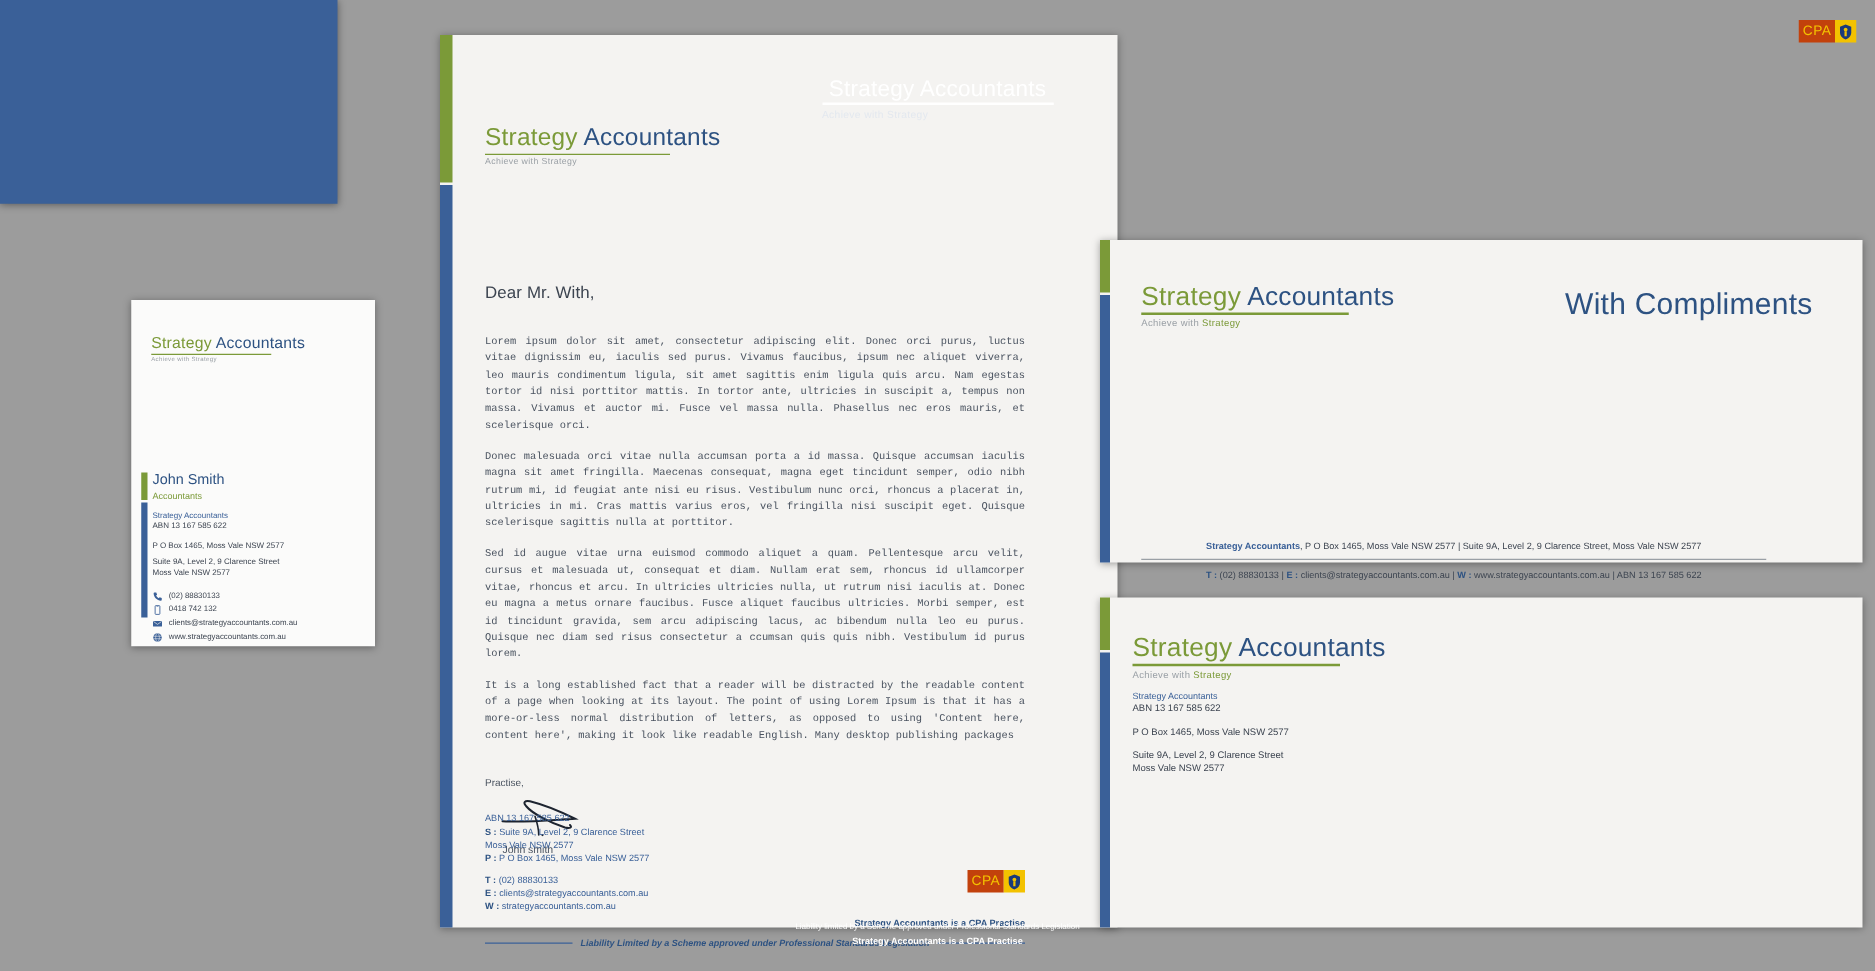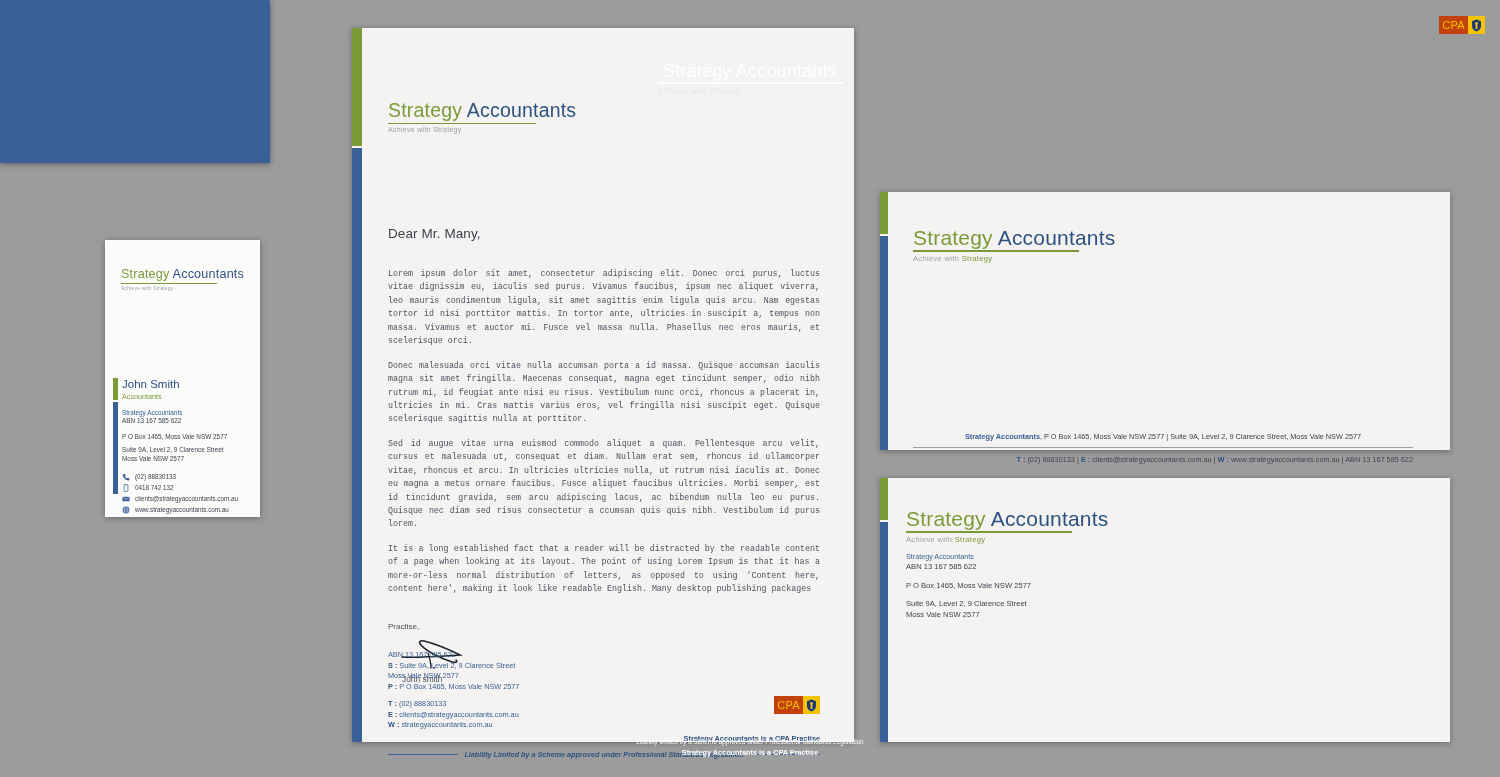--- a/index.html
+++ b/index.html
@@ -16,20 +16,21 @@
     height: 777px;
     background: #9c9c9c;
     overflow: hidden;
   }
 
   
   .sheet {
     position: absolute;
     background: #f4f3f1;
     box-shadow: 0 1px 6px rgba(0,0,0,0.35);
+    padding-left: 40px;
   }
   .bar-green, .bar-blue {
     position: absolute;
     left: 0;
   }
   .bar-green { background: #7b9a38; }
   .bar-blue  { background: #3a6098; }
 
   
   .logo { position: absolute; white-space: nowrap; }
@@ -147,21 +148,21 @@
   #cs-logo .rule { width: 166px; }
   #cs-logo .tagline { font-size: 7.6px; width: 166px; }
   .cs-title {
     position: absolute; right: 40px; top: 38px;
     font-size: 24px; color: #2d5282; letter-spacing: 0.2px;
   }
   #cs-footer { position: absolute; left: 33px; top: 210px; width: 500px; text-align: center; margin-top: 30px; }
   .cs-f1 { font-size: 7.3px; color: #3c4450; white-space: nowrap; }
   .cs-f1 b { color: #3a6098; font-weight: bold; }
   .cs-rule { height: 1px; background: #9aa0a6; margin: 6px 0 7px; }
-  .cs-f2 { font-size: 7.3px; color: #3c4450; white-space: nowrap; text-align: right; }
+  .cs-f2 { font-size: 7.3px; color: #3c4450; white-space: nowrap; }
   .cs-f2 b { color: #2d5282; font-weight: bold; }
 
   
   #envelope { left: 880px; top: 478px; width: 570px; height: 264px; }
   #envelope .bar-green { top: 0; width: 8px; height: 42px; }
   #envelope .bar-blue  { top: 44px; width: 8px; height: 220px; }
   #env-logo { left: 26px; top: 30px; }
   #env-logo .wordmark { font-size: 21px; }
   #env-logo .rule { width: 166px; }
   #env-logo .tagline { font-size: 7.6px; width: 166px; }
@@ -192,21 +193,21 @@
     <div class="bar-green"></div>
     <div class="bar-blue"></div>
 
     <div class="logo" id="lh-logo">
       <div class="wordmark"><span class="w-strategy">Strategy</span> <span class="w-accountants">Accountants</span></div>
       <div class="rule"></div>
       <div class="tagline">Achieve with Strategy</div>
     </div>
 
     <div class="lh-body">
-      <div class="lh-greeting">Dear Mr. Many,</div>
+      <div class="lh-greeting">Dear Mr. With,</div>
       <p class="lh-para">Lorem ipsum dolor sit amet, consectetur adipiscing elit. Donec orci purus, luctus vitae dignissim eu, iaculis sed purus. Vivamus faucibus, ipsum nec aliquet viverra, leo mauris condimentum ligula, sit amet sagittis enim ligula quis arcu. Nam egestas tortor id nisi porttitor mattis. In tortor ante, ultricies in suscipit a, tempus non massa. Vivamus et auctor mi. Fusce vel massa nulla. Phasellus nec eros mauris, et scelerisque orci.</p>
       <p class="lh-para">Donec malesuada orci vitae nulla accumsan porta a id massa. Quisque accumsan iaculis magna sit amet fringilla. Maecenas consequat, magna eget tincidunt semper, odio nibh rutrum mi, id feugiat ante nisi eu risus. Vestibulum nunc orci, rhoncus a placerat in, ultricies in mi. Cras mattis varius eros, vel fringilla nisi suscipit eget. Quisque scelerisque sagittis nulla at porttitor.</p>
       <p class="lh-para">Sed id augue vitae urna euismod commodo aliquet a quam. Pellentesque arcu velit, cursus et malesuada ut, consequat et diam. Nullam erat sem, rhoncus id ullamcorper vitae, rhoncus et arcu. In ultricies ultricies nulla, ut rutrum nisi iaculis at. Donec eu magna a metus ornare faucibus. Fusce aliquet faucibus ultricies. Morbi semper, est id tincidunt gravida, sem arcu adipiscing lacus, ac bibendum nulla leo eu purus. Quisque nec diam sed risus consectetur a ccumsan quis quis nibh. Vestibulum id purus lorem.</p>
       <p class="lh-para">It is a long established fact that a reader will be distracted by the readable content of a page when looking at its layout. The point of using Lorem Ipsum is that it has a more-or-less normal distribution of letters, as opposed to using 'Content here, content here', making it look like readable English. Many desktop publishing packages</p>
 
       <div class="lh-signoff">Practise,</div>
       <svg class="lh-sig-svg" width="90" height="36" viewBox="0 0 90 36">
         <path d="M4 22 C22 23, 44 21, 62 20 C50 14, 34 8, 26 6 C22 5, 20 7, 23 10 C28 16, 42 23, 54 27 C58 28, 60 27, 58 25" fill="none" stroke="#1d2430" stroke-width="1.6" stroke-linecap="round"></path>
         <path d="M30 18 C32 24, 33 29, 33 33" fill="none" stroke="#1d2430" stroke-width="1.3" stroke-linecap="round"></path>
         <circle cx="36" cy="33" r="0.9" fill="#1d2430"></circle>
@@ -331,20 +332,21 @@
   <div class="sheet" id="comp-slip">
     <div class="bar-green"></div>
     <div class="bar-blue"></div>
 
     <div class="logo" id="cs-logo">
       <div class="wordmark"><span class="w-strategy">Strategy</span> <span class="w-accountants">Accountants</span></div>
       <div class="rule"></div>
       <div class="tagline"><span>Achieve with</span> <span class="t-green">Strategy</span></div>
     </div>
 
+    <div class="cs-title">With Compliments</div>
 
     <div id="cs-footer">
       <div class="cs-f1"><b>Strategy Accountants</b><span>, P O Box 1465, Moss Vale NSW 2577 | Suite 9A, Level 2, 9 Clarence Street, Moss Vale NSW 2577</span></div>
       <div class="cs-rule"></div>
       <div class="cs-f2"><b>T :</b> <span>(02) 88830133</span> <span>|</span> <b>E :</b> <span>clients@strategyaccountants.com.au</span> <span>|</span> <b>W :</b> <span>www.strategyaccountants.com.au</span> <span>|</span> <span>ABN 13 167 585 622</span></div>
     </div>
   </div>
 
   <div class="sheet" id="envelope">
     <div class="bar-green"></div>

